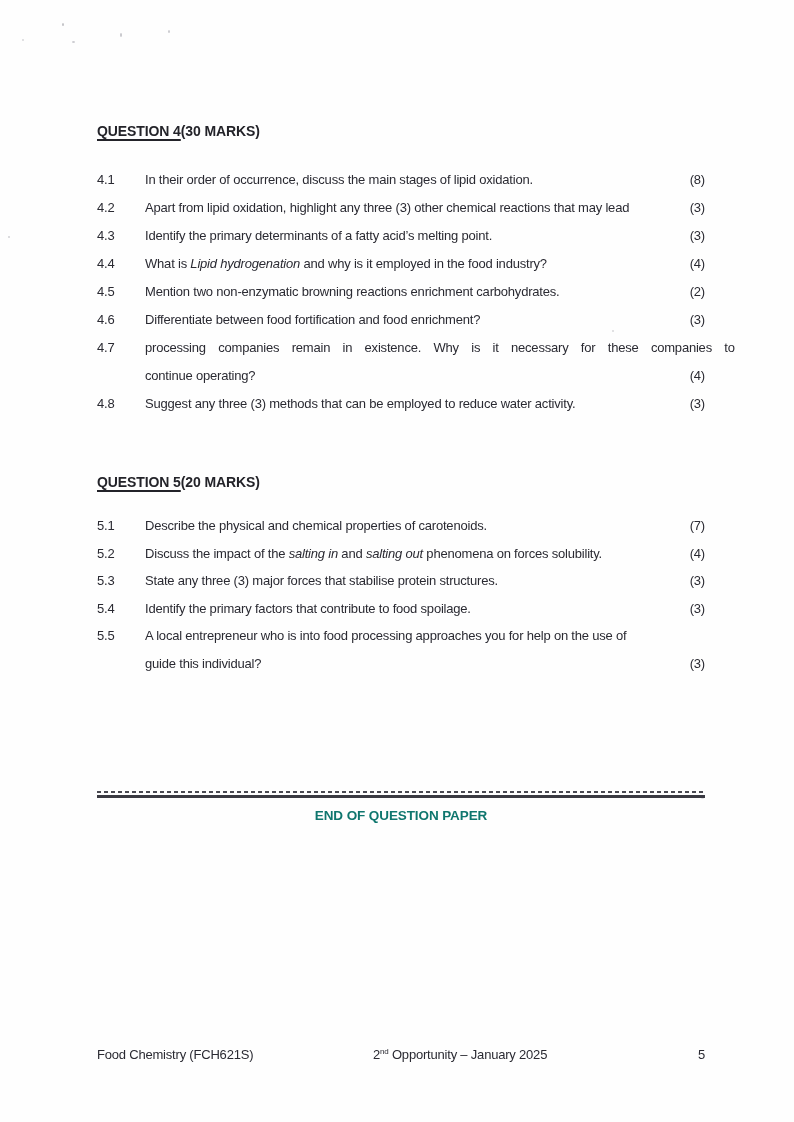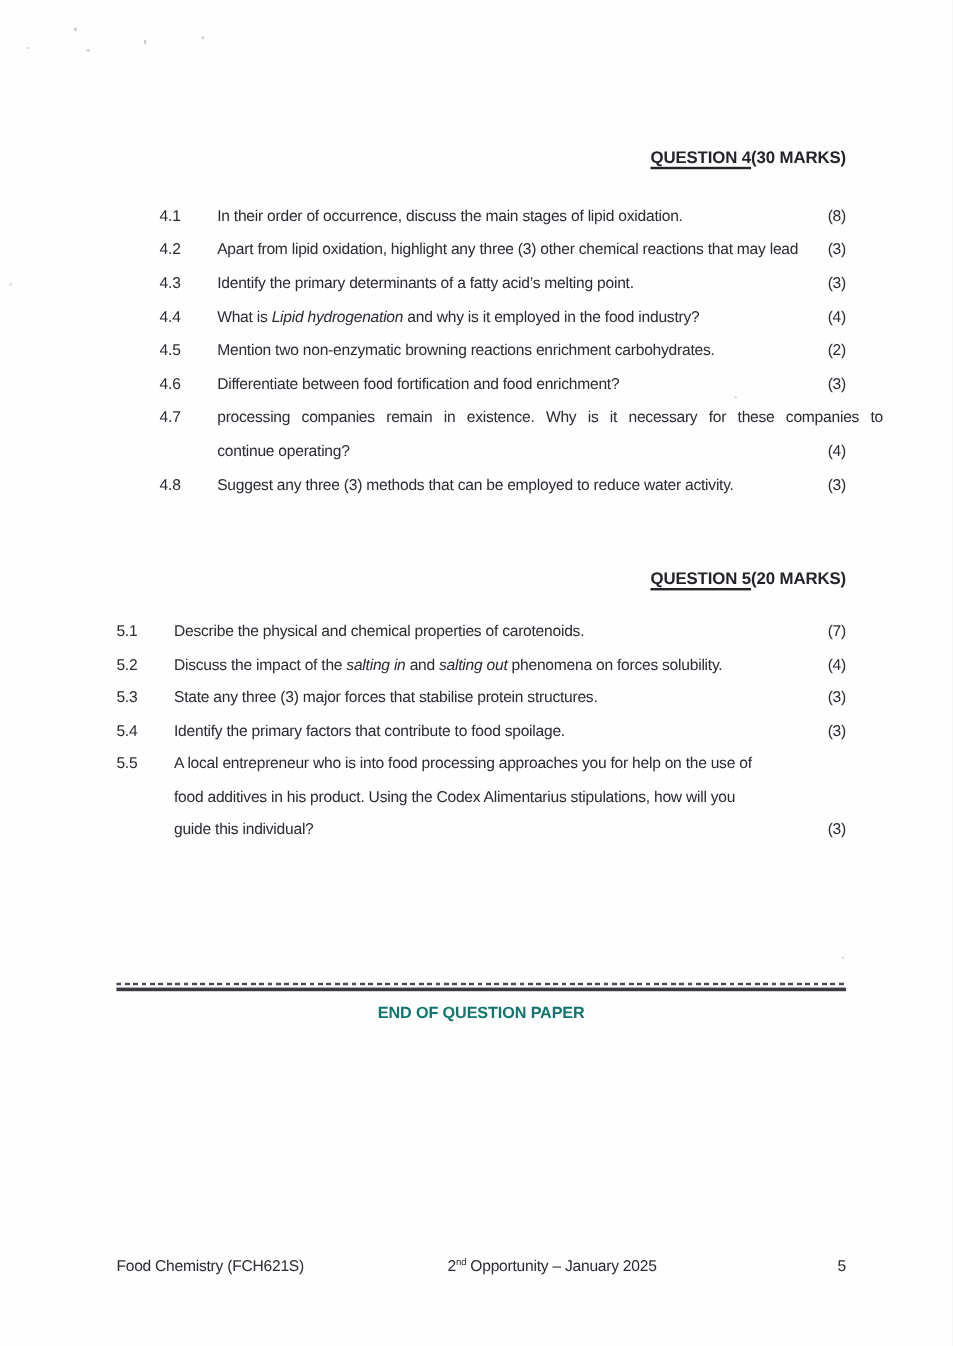--- a/index.html
+++ b/index.html
@@ -11,33 +11,33 @@
     color:#2a2a32;
     overflow:hidden;
     margin:0 auto;
   }
   .content{
     position:absolute;
     left:97px; right:89px; top:0;
   }
   
   .section-header{
-    display:flex;justify-content:flex-end;align-items:baseline;
+    display:flex;justify-content:flex-start;align-items:baseline;
     font-size:14px;font-weight:bold;line-height:20px;color:#232329;
     margin-top:54px;letter-spacing:-0.1px;
   }
   .section-header.first{margin-top:121px;}
   .sec-title{
     text-decoration:underline;
     text-underline-offset:3px;
     text-decoration-thickness:1.5px;
   }
   
   .q-items{margin-top:25px;font-size:13px;letter-spacing:-0.2px;}
-  .q-items.s0{line-height:28px;margin-left:36px;}
+  .q-items.s0{line-height:28px;}
   .q-items.s1{line-height:27.5px;margin-top:20px;}
   .q-item{position:relative;}
   .q-num{position:absolute;left:0;top:0;}
   .q-line{margin-left:48px;white-space:nowrap;}
   .q-line.just{
     white-space:normal;
     text-align:justify;
     text-align-last:justify;
     width:97%;
   }
@@ -163,21 +163,20 @@
             <span class="q-marks">(3)</span>
           </div>
           <div class="q-item">
             <span class="q-num">5.4</span>
             <div class="q-line"><span>Identify the primary factors that contribute to food spoilage.</span></div>
             <span class="q-marks">(3)</span>
           </div>
           <div class="q-item">
             <span class="q-num">5.5</span>
             <div class="q-line"><span>A local entrepreneur who is into food processing approaches you for help on the use of</span></div>
-            <div class="q-line"><span>food additives in his product. Using the Codex Alimentarius stipulations, how will you</span></div>
             <div class="q-line"><span>guide this individual?</span></div>
             <span class="q-marks">(3)</span>
           </div>
         </div>
       </div>
 
     <div class="divider">
       <div class="dash"></div>
       <div class="solid"></div>
     </div>

